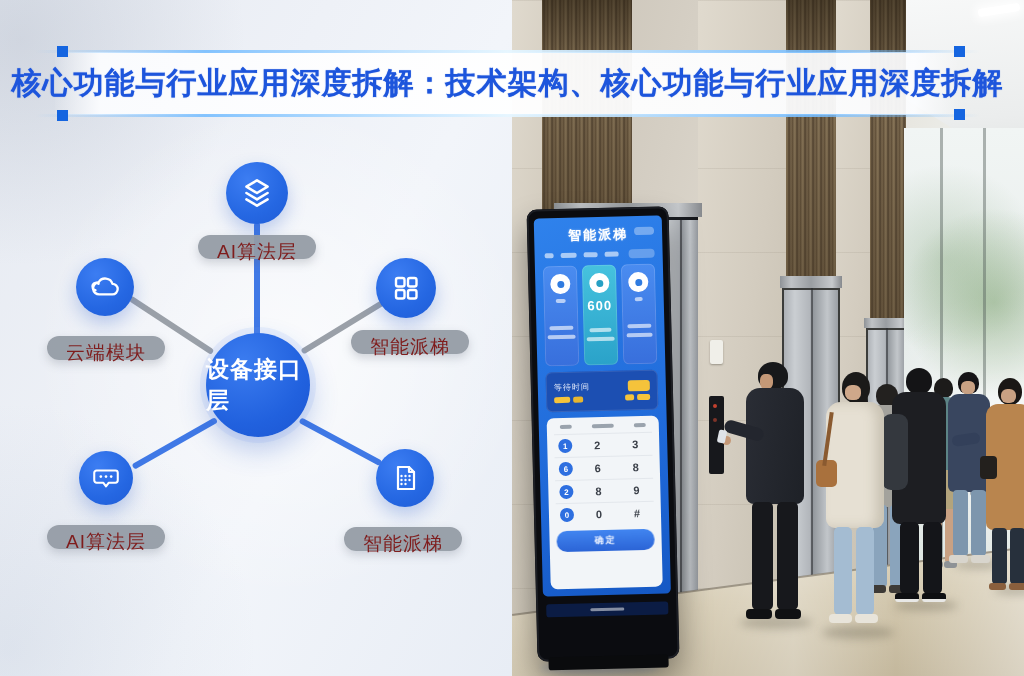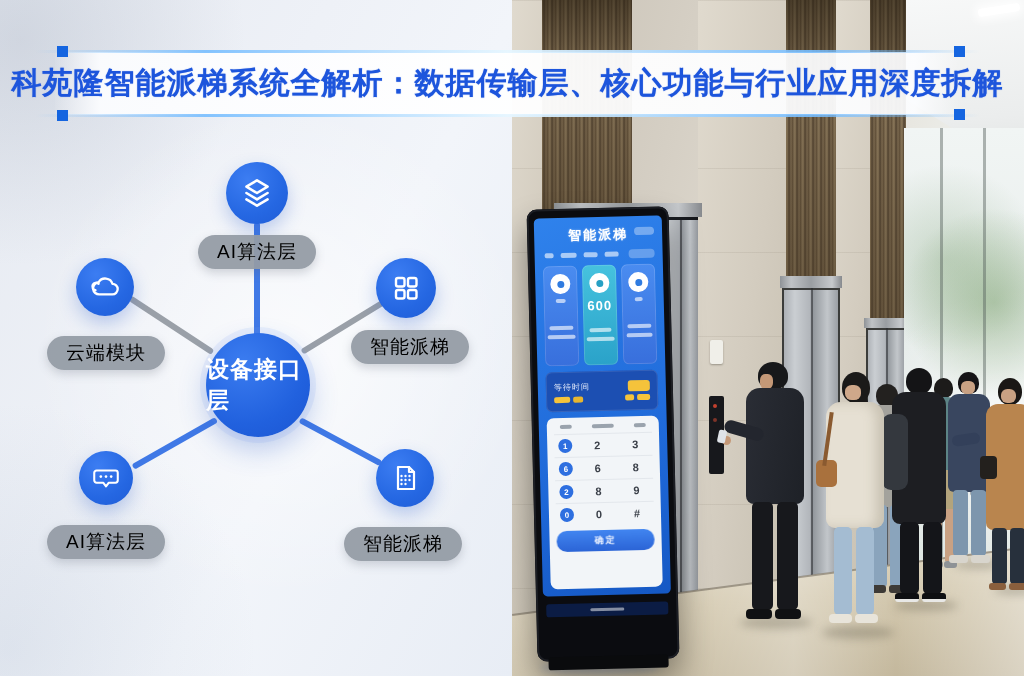--- a/index.html
+++ b/index.html
@@ -22,22 +22,22 @@
 
   
   .node { position:absolute; border-radius:50%;
     background:radial-gradient(circle at 35% 28%, #3c7df2 0%, #2567e2 60%, #1f5cd6 100%);
     box-shadow:0 8px 18px rgba(40,90,200,.28); display:flex; align-items:center; justify-content:center; }
   .center-node { position:absolute; left:206px; top:333px; width:104px; height:104px; border-radius:50%;
     background:radial-gradient(circle at 36% 28%, #3b7cf0 0%, #2161de 62%, #1b55d2 100%);
     box-shadow:0 12px 28px rgba(35,85,200,.30), 0 0 0 6px rgba(120,165,245,.12);
     display:flex; align-items:center; justify-content:center; }
   .center-node .label { color:#fff; font-size:23px; font-weight:700; letter-spacing:1px; }
-  .pill { position:absolute; transform:translateX(-50%); height:34px; line-height:34px;
-    padding:0 19px; border-radius:17px; background:rgba(148,155,165,.94); color:#000000;
+  .pill { position:absolute; transform:translateX(-50%); height:24px; line-height:34px;
+    padding:0 19px; border-radius:17px; background:rgba(148,155,165,.94); color:#7f1d1d;
     font-size:19px; font-weight:500; letter-spacing:1px; white-space:nowrap;
     box-shadow:0 4px 10px rgba(90,100,115,.25); }
   .node svg { display:block; }
 
   
   .banner { position:absolute; left:55px; top:52px; width:905px; height:63px; z-index:40;
     background:linear-gradient(90deg, rgba(255,255,255,.05) 0%, rgba(252,253,255,.93) 5%,
       rgba(255,255,255,.96) 50%, rgba(252,253,255,.93) 95%, rgba(255,255,255,.05) 100%);
     display:flex; align-items:center; justify-content:center; }
   .banner::before, .banner::after { content:""; position:absolute; left:-20px; right:-20px; height:3px;
@@ -445,20 +445,20 @@
         </div>
       </div>
       <div class="scr-footer">
           <i></i>
         </div>
       <div class="kiosk-base"></div>
     </div>
   </div>
 
   <div class="banner">
-    <span class="banner-title">科苑隆智能派梯系统全解析：数据传输层、核心功能与行业应用深度拆解</span>
+    <span class="banner-title">核心功能与行业应用深度拆解：技术架构、核心功能与行业应用深度拆解</span>
   </div>
   <div class="handle" style="left:57px; top:46px;"></div>
   <div class="handle" style="left:57px; top:110px;"></div>
   <div class="handle" style="left:954px; top:46px;"></div>
   <div class="handle" style="left:954px; top:109px;"></div>
 
 </div>
 
 </body></html>

